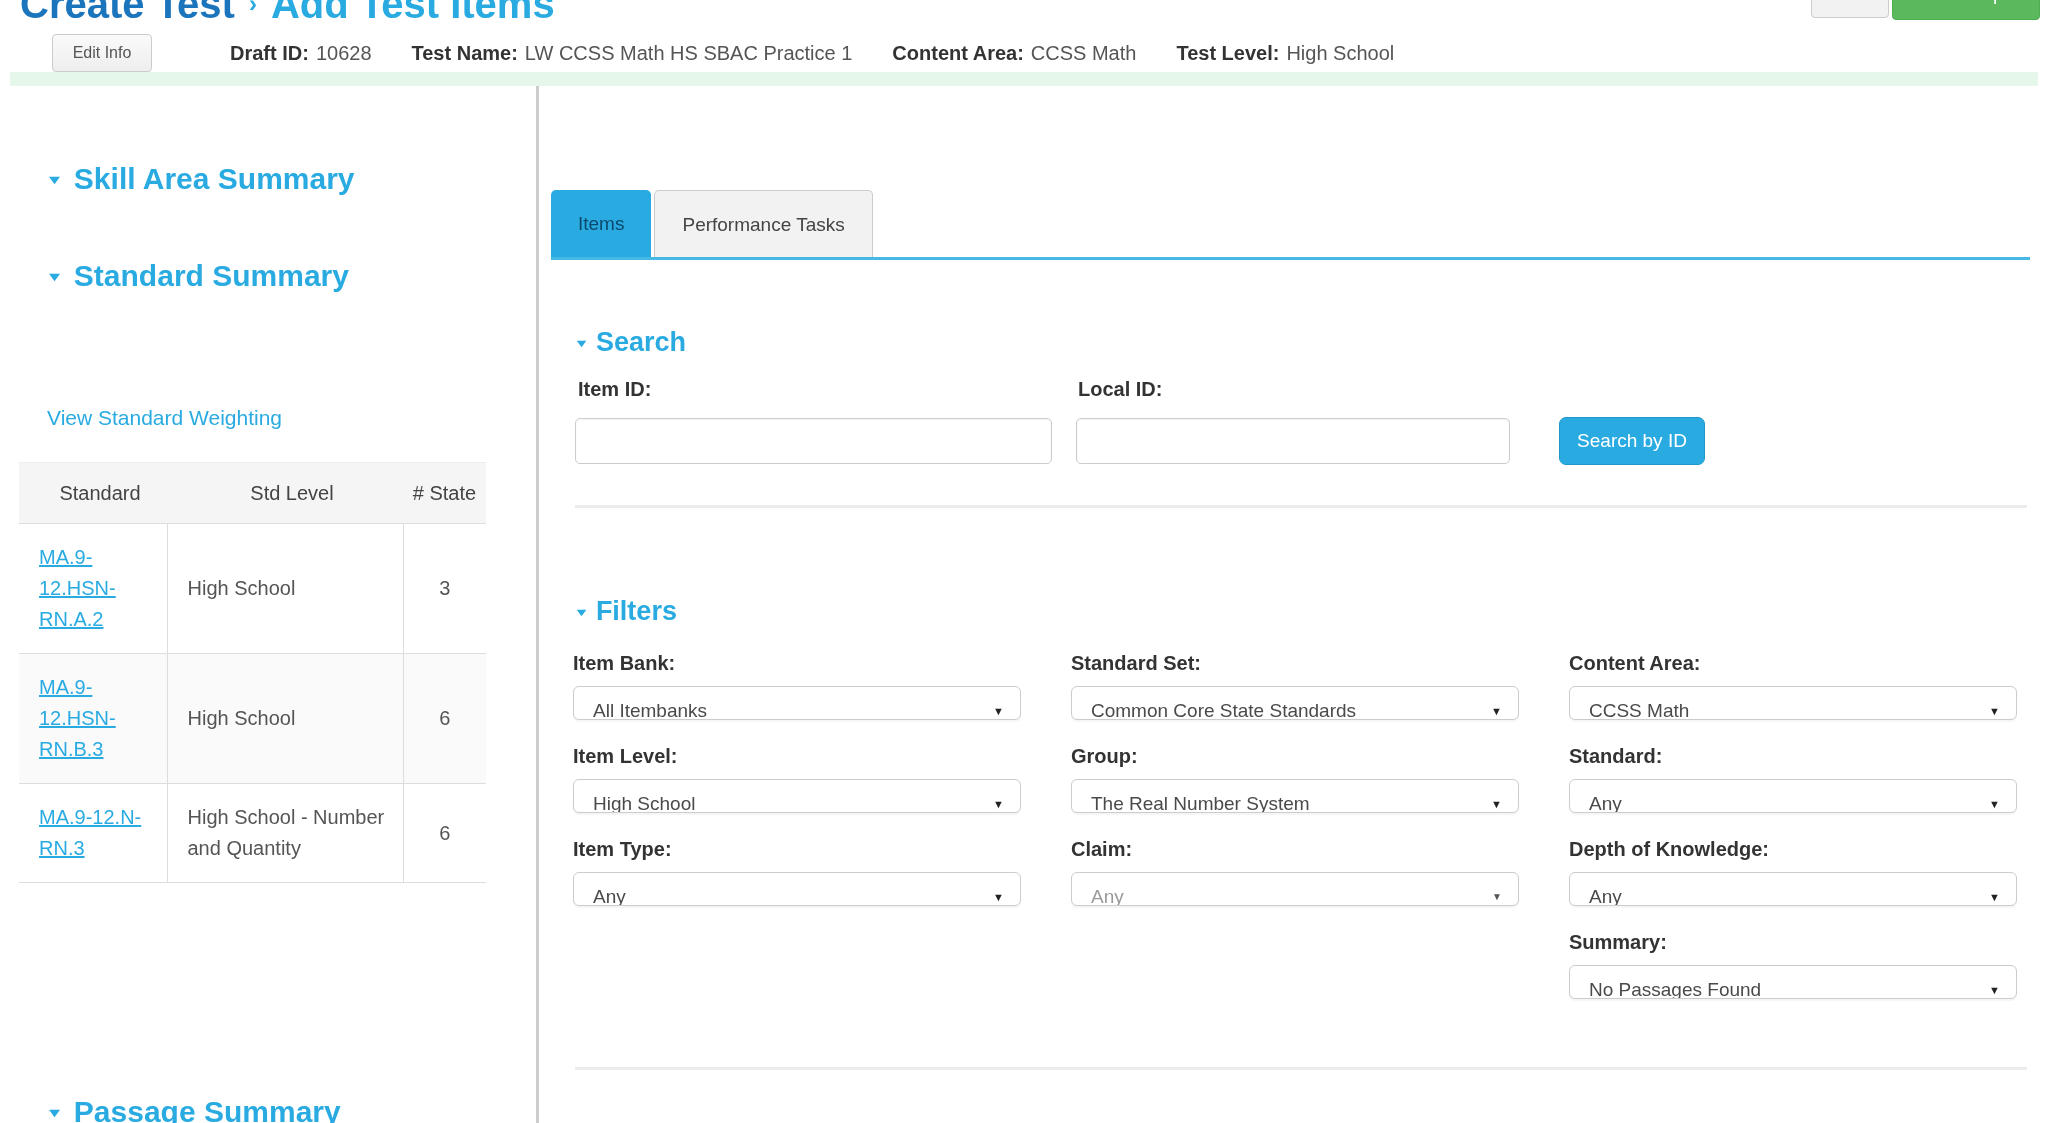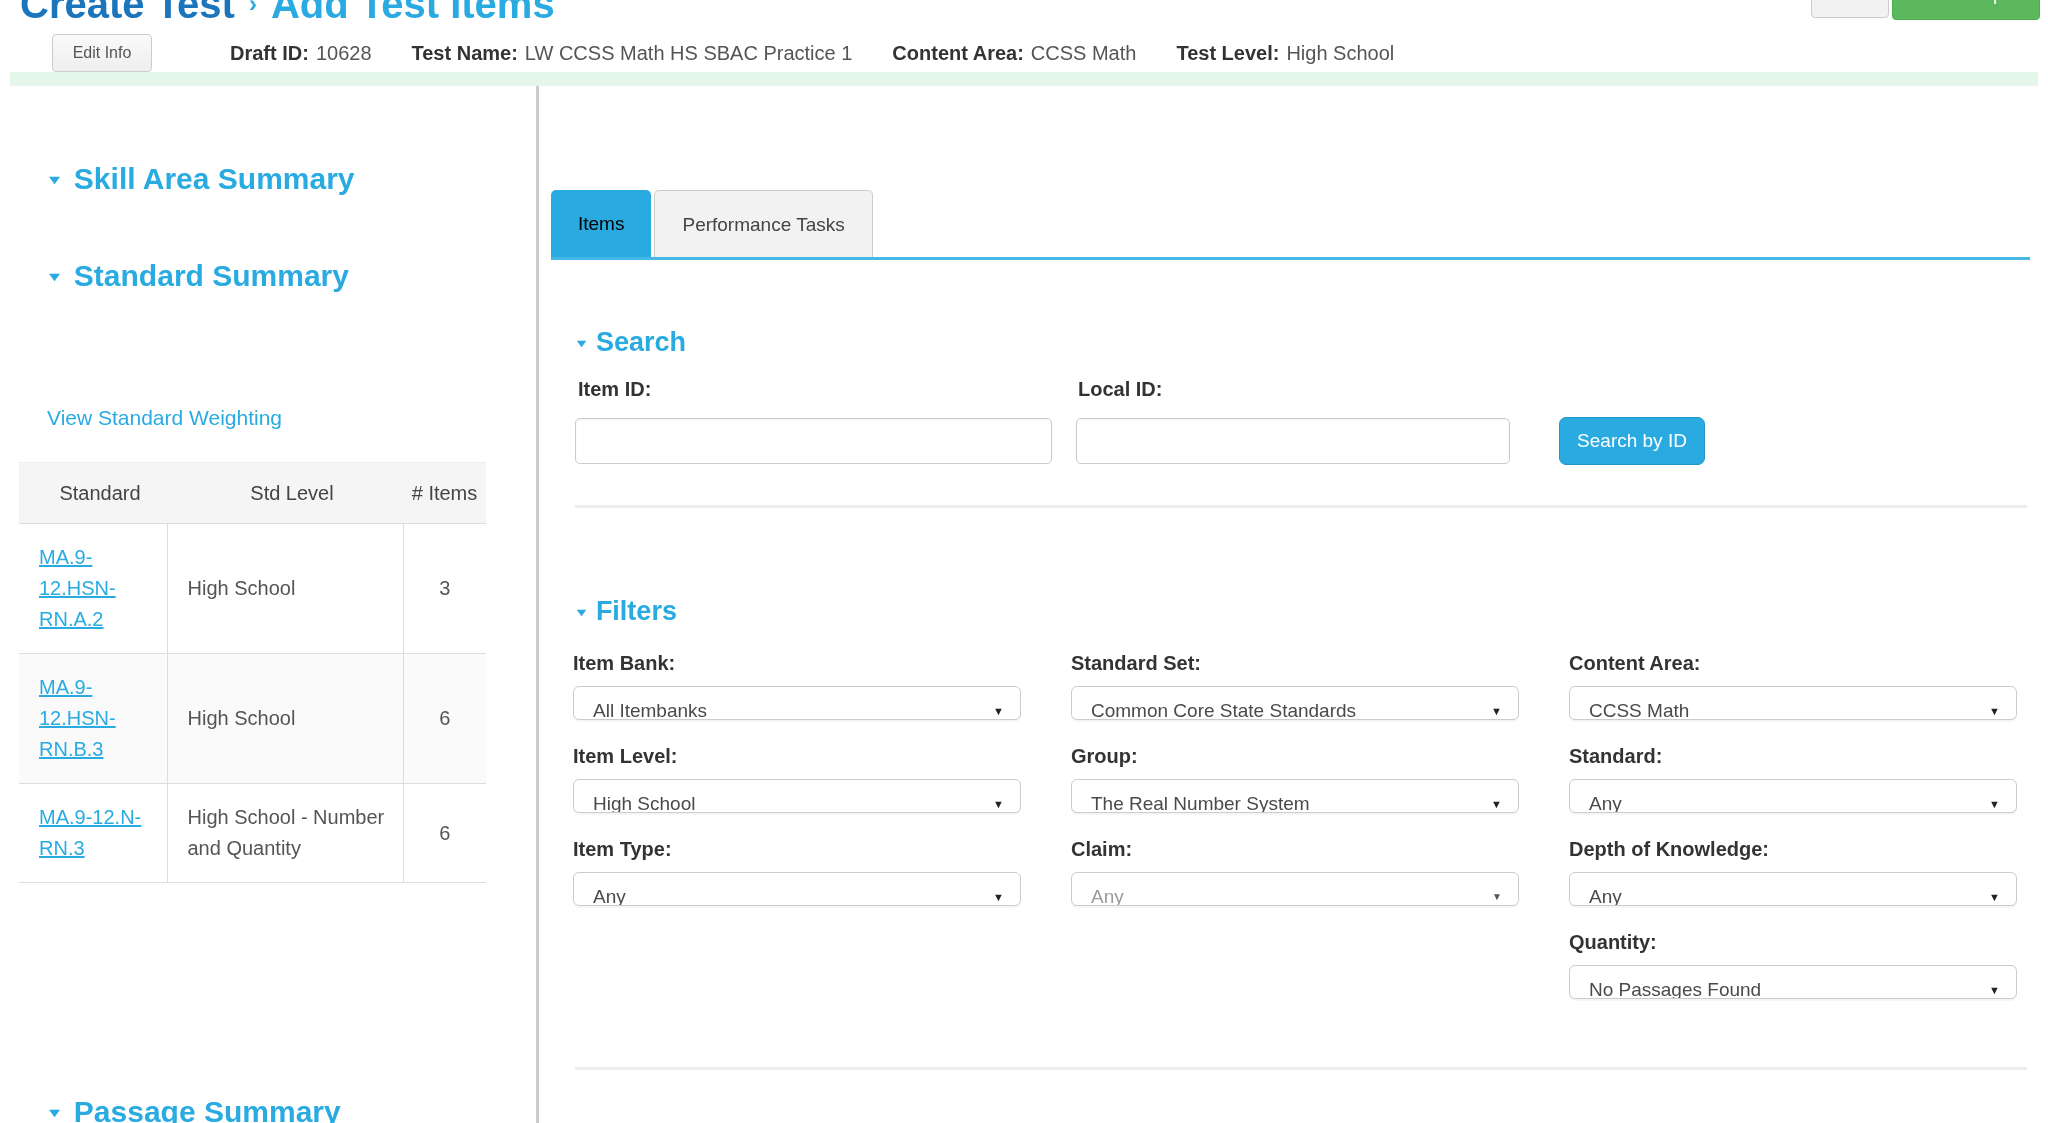--- a/index.html
+++ b/index.html
@@ -52,21 +52,21 @@
   .std-table tr:nth-child(even) td { background:#fafafa; }
   .col-standard { width:148px; padding-left:20px !important; }
   .col-level { width:236px; padding-left:20px !important; }
   .col-items { width:83px; text-align:center; }
   .std-link { color:#29abe2; text-decoration:underline; }
 
   
   .tabs { position:absolute; left:12px; top:104px; display:flex; align-items:flex-end; height:68px; }
   .tab { height:68px; display:flex; align-items:center; padding:0 27px; font-size:19px;
     border-radius:5px 5px 0 0; cursor:pointer; }
-  .tab-active { background:#29abe2; color:#000000; }
+  .tab-active { background:#29abe2; color:#0c4a6e; }
   .tab-inactive { background:#f2f2f2; color:#444; border:1px solid #ccc; border-bottom:none; margin-left:3px; }
   .tab-line { position:absolute; left:12px; top:171px; width:1479px; height:3px; background:#45b8e5; }
 
   
   .sub-heading { position:absolute; left:36px; font-size:27px; font-weight:bold; color:#29abe2; cursor:pointer; }
   .sub-heading .tri { font-size:13px; margin-right:8px; vertical-align:3px; }
   .h-search { top:241px; }
   .h-filters { top:510px; }
 
   .field-label { font-size:20px; font-weight:bold; color:#333; }
@@ -136,21 +136,21 @@
       <div class="section-heading h-skill">
         <span class="tri">▼</span><span>Skill Area Summary</span>
       </div>
       <a class="view-link" href="#">View Standard Weighting</a>
 
       <table class="std-table">
         <thead>
           <tr>
             <th class="col-standard">Standard</th>
             <th class="col-level">Std Level</th>
-            <th class="col-items"># Items</th>
+            <th class="col-items"># State</th>
           </tr>
         </thead>
         <tbody>
           <tr>
             <td class="col-standard"><a class="std-link" href="#">MA.9-12.HSN-RN.A.2</a></td>
             <td class="col-level">High School</td>
             <td class="col-items">3</td>
           </tr>
           <tr>
             <td class="col-standard"><a class="std-link" href="#">MA.9-12.HSN-RN.B.3</a></td>
@@ -229,21 +229,21 @@
         <div class="filter-cell">
           <span class="field-label">Claim:</span>
           <div class="select select-disabled"><span>Any</span><span class="caret">▼</span></div>
         </div>
         <div class="filter-cell">
           <span class="field-label">Depth of Knowledge:</span>
           <div class="select"><span>Any</span><span class="caret">▼</span></div>
         </div>
 
         <div class="filter-cell cell-passage">
-          <span class="field-label">Quantity:</span>
+          <span class="field-label">Summary:</span>
           <div class="select"><span>No Passages Found</span><span class="caret">▼</span></div>
         </div>
       </div>
 
       <div class="hr hr-2"></div>
     </main>
   </div>
 </div>
 
 </body></html>

